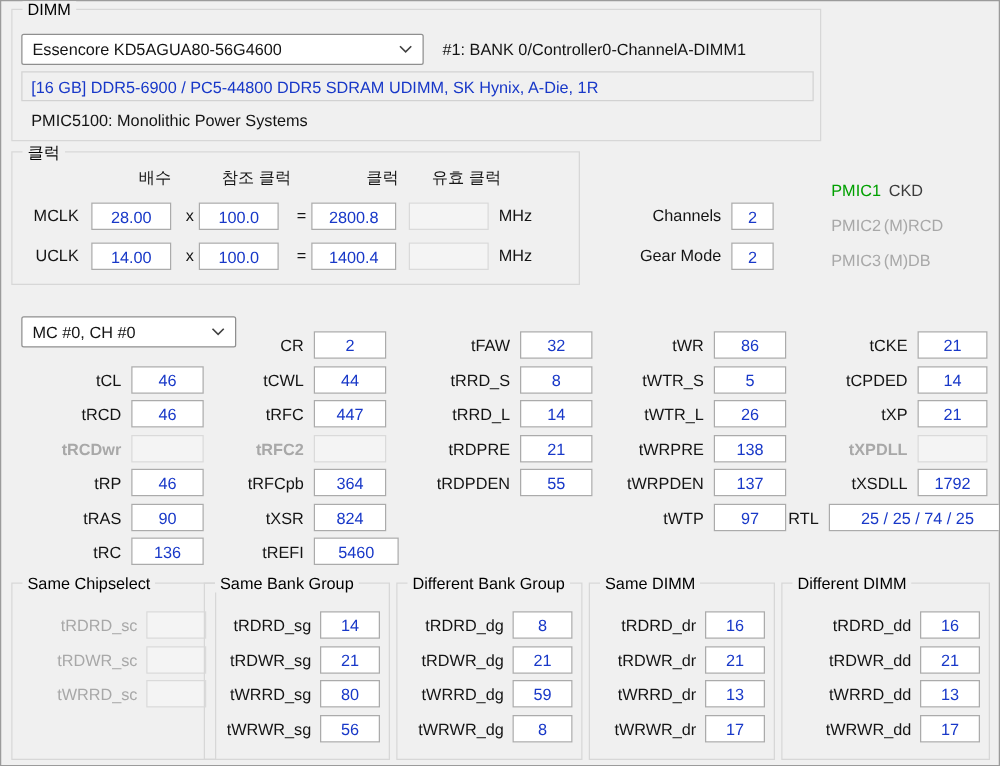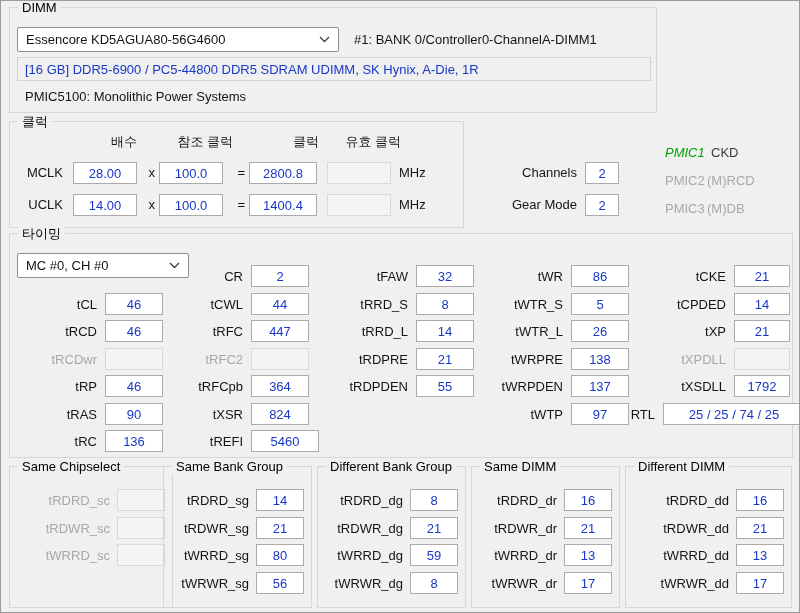--- a/index.html
+++ b/index.html
@@ -40,21 +40,21 @@
     border:1px solid #d2d2d2; display:flex; align-items:center;
     padding-left:7px; color:var(--value-text,#1838c8); white-space:nowrap;
   }
   .cell { position:absolute; display:flex; align-items:center; height:22px; }
   .cell .lbl { margin-right:8px; text-align:right; white-space:nowrap; }
   .cell .box {
     width:58px; height:22px; background:#fff; border:1px solid #ababab;
     display:flex; align-items:center; justify-content:center;
     color:var(--value-text,#1838c8);
   }
-  .cell.dis .lbl { color:var(--disabled-text,#a8a8a8); }
+  .cell.dis .lbl { color:var(--disabled-text,#a8a8a8);font-weight:bold; }
   
   .c1{left:36px}  .c1 .lbl{width:60px}
   .c2{left:180px} .c2 .lbl{width:62px}
   .c3{left:335px} .c3 .lbl{width:72px}
   .c4{left:484px} .c4 .lbl{width:78px}
   .c5{left:663px} .c5 .lbl{width:62px} .c5 .box{width:56px}
   .cell.refi .box{width:68px}
   .cell.rtl{left:624px} .cell.rtl .lbl{width:30px} .cell.rtl .box{width:142px}
   
   .r1{top:264px}.r2{top:292px}.r3{top:319px}.r4{top:347px}
@@ -65,21 +65,21 @@
     display:flex; align-items:center; justify-content:flex-end; gap:7px;
   }
   .bg-row .lbl { white-space:nowrap; }
   .bg-row.dis .lbl { color:var(--disabled-text,#a8a8a8); }
   .bg-row .box {
     width:48px; height:22px; background:#fff; border:1px solid #ababab;
     display:flex; align-items:center; justify-content:center;
     color:var(--value-text,#1838c8); flex:0 0 auto;
   }
   .br1{top:22px}.br2{top:50px}.br3{top:77px}.br4{top:105px}
-  .pmic-active { color:var(--pmic-active,#00a000);font-style:italic; }
+  .pmic-active { color:var(--pmic-active,#00a000); }
   .pmic-val { color:#3c3c3c; }
   .chev { flex:0 0 auto; margin-left:6px; }
 </style>
 </head>
 <body>
 
 <div class="window">
 
   <div class="group" style="left:8px;top:6px;width:648px;height:106px">
     <span class="gtitle">DIMM</span>
@@ -125,23 +125,20 @@
   <span class="txt right" style="left:488px;top:196px;width:88px">Gear Mode</span>
   <div class="vbox" style="left:584px;top:193px;width:34px">2</div>
 
   <span class="txt pmic-active" style="left:664px;top:144px">PMIC1</span>
   <span class="txt pmic-val" style="left:710px;top:144px">CKD</span>
   <span class="txt dim" style="left:664px;top:172px">PMIC2</span>
   <span class="txt dim" style="left:706px;top:172px">(M)RCD</span>
   <span class="txt dim" style="left:664px;top:200px">PMIC3</span>
   <span class="txt dim" style="left:706px;top:200px">(M)DB</span>
 
-  <div class="group" style="left:8px;top:232px;width:784px;height:225px">
-    <span class="gtitle">타이밍</span>
-  </div>
   <div class="combo" style="left:16px;top:252px;width:172px">
     <span class="ctext">MC #0, CH #0</span>
     <svg class="chev" width="11" height="7" viewBox="0 0 11 7">
       <path d="M1 1l4.5 4.5L10 1" stroke="#404040" stroke-width="1.3" fill="none"></path>
     </svg>
   </div>
 
   <div class="cell c1 r2">
       <span class="lbl">tCL</span>
       <div class="box">46</div>

